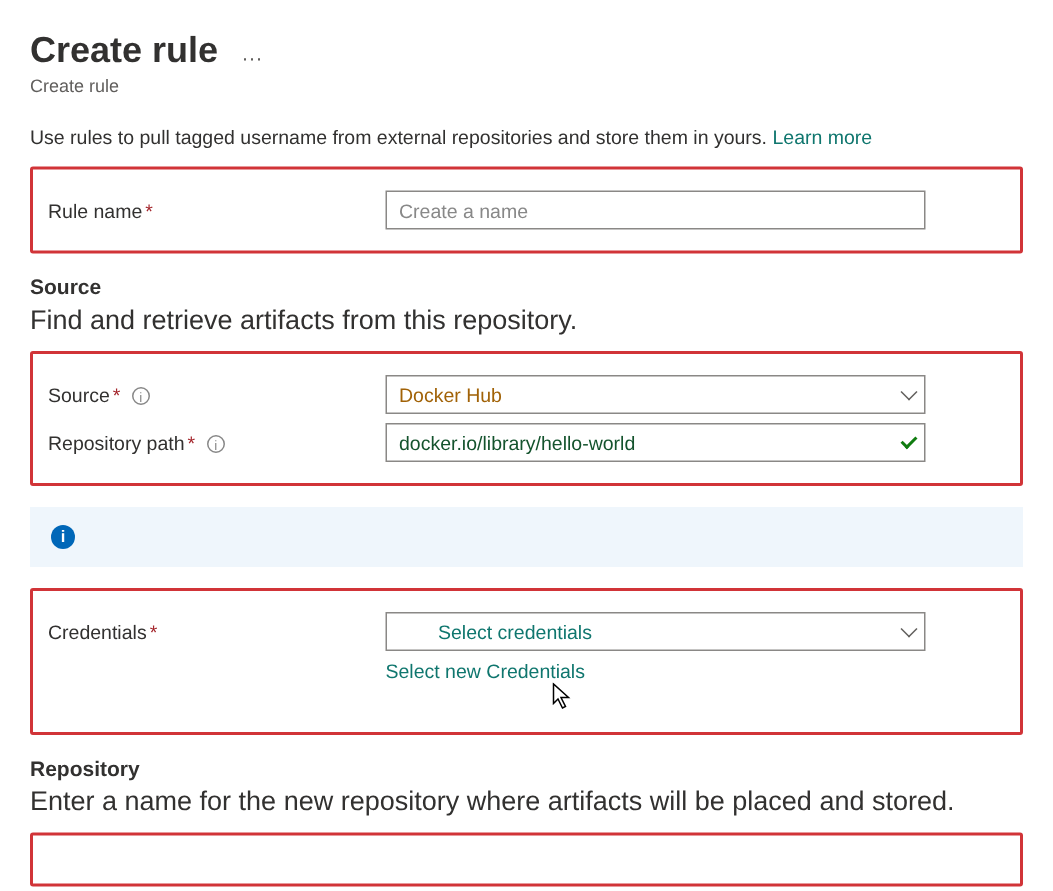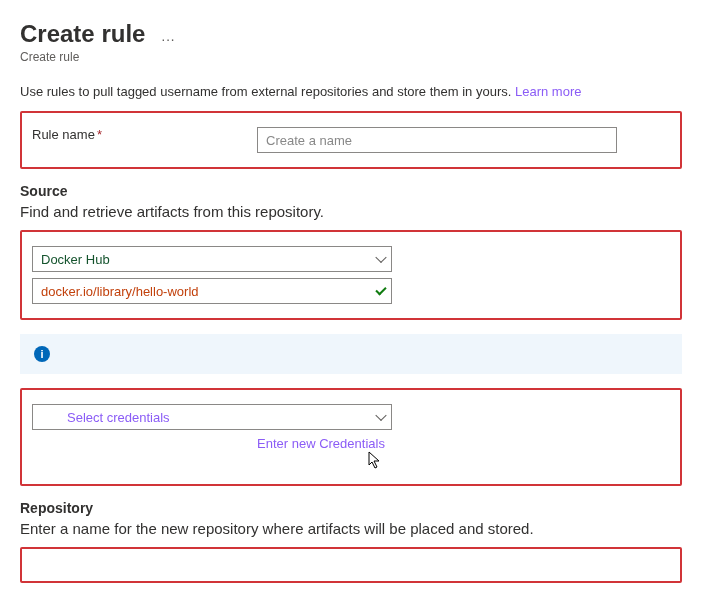--- a/index.html
+++ b/index.html
@@ -29,32 +29,33 @@
   .subtitle {
     font-size: 12px;
     color: #605e5c;
     margin-bottom: 20px;
   }
   .intro {
     font-size: 13px;
     margin-bottom: 12px;
   }
   a, .link {
-    color: #8b5cf6;
+    color: #0f766e;
     text-decoration: none;
     cursor: pointer;
   }
   .hl {
     border: 2px solid #d13438;
     border-radius: 2px;
     padding: 8px 10px;
     margin-bottom: 14px;
   }
   .row {
     display: flex;
+    align-items: center;
     margin: 6px 0;
   }
   .label {
     width: 225px;
     flex-shrink: 0;
     font-size: 13px;
   }
   .req { color: #a4262c; margin-left: 2px; }
   .info-icon {
     display: inline-block;
@@ -71,39 +72,39 @@
   .field {
     flex: 1;
   }
   input[type=text] {
     width: 100%;
     max-width: 360px;
     height: 26px;
     border: 1px solid #8a8886;
     padding: 0 8px;
     font-size: 13px;
-    color: #c2410c;
+    color: #14532d;
     background: #fff;
   }
   input[type=text]::placeholder { color: #888; }
   .select {
     width: 100%;
     max-width: 360px;
     height: 26px;
     border: 1px solid #8a8886;
     padding: 0 22px 0 8px;
     font-size: 13px;
-    color: #14532d;
+    color: #a16207;
     background: #fff;
     position: relative;
     display: flex;
     align-items: center;
     cursor: pointer;
   }
-  .select.placeholder { color: #8b5cf6; padding-left: 34px; }
+  .select.placeholder { color: #0f766e; padding-left: 34px; }
   .chev {
     position: absolute;
     right: 6px; top: 50%;
     width: 8px; height: 8px;
     border-right: 1px solid #605e5c;
     border-bottom: 1px solid #605e5c;
     transform: translateY(-70%) rotate(45deg);
   }
   .input-valid {
     border: 1px solid #6b3fa0;
@@ -131,21 +132,21 @@
     border-left: 2px solid #fff;
     border-bottom: 2px solid #fff;
     transform: rotate(-45deg) translate(1px,-1px);
   }
   .section-title {
     font-weight: 600;
     font-size: 14px;
     margin: 10px 0 4px 0;
   }
   .section-sub {
-    font-size: 15px;
+    font-size: 18px;
     margin-bottom: 10px;
   }
   .info-banner {
     background: #eff6fc;
     padding: 12px 14px;
     margin: 14px 0;
     font-size: 12.5px;
     color: #323130;
     display: flex;
     gap: 10px;
@@ -198,52 +199,63 @@
       <input type="text" placeholder="Create a name" style="">
     </div>
   </div>
 </div>
 
 <div class="section-title">Source</div>
 <div class="section-sub">Find and retrieve artifacts from this repository.</div>
 
 <div class="hl">
   <div class="row">
+    <div class="label">
+      <span>Source</span><span class="req">*</span>
+      <span class="info-icon">i</span>
+    </div>
     <div class="field">
       <div class="select">
         <span>Docker Hub</span>
         <span class="chev"></span>
       </div>
     </div>
   </div>
   <div class="row">
+    <div class="label">
+      <span>Repository path</span><span class="req">*</span>
+      <span class="info-icon">i</span>
+    </div>
     <div class="field">
       <div class="field-wrap">
         <input type="text" class="input-valid" style="padding-right: 34px;" value="docker.io/library/hello-world">
         <span class="check-right"></span>
       </div>
     </div>
   </div>
 </div>
 
 <div class="info-banner">
   <div class="bicon">i</div>
 </div>
 
 <div class="hl">
   <div class="row">
+    <div class="label">
+      <span>Credentials</span><span class="req">*</span>
+    </div>
     <div class="field">
       <div class="select placeholder">
         <span>Select credentials</span>
         <span class="chev"></span>
       </div>
     </div>
   </div>
   <div class="sublink">
-    <a class="link">Enter new Credentials</a>
+    <a class="link">Select new Credentials</a>
   </div>
   <div class="sublink cursor">
     <svg viewBox="0 0 16 20">
         <path d="M2 1 L2 14 L5 11 L8 17 L10 16 L7 10 L12 10 Z" fill="#fff" stroke="#000" stroke-width="1"></path>
       </svg>
   </div>
 </div>
 
 <div class="section-title">Repository</div>
 <div class="section-sub">Enter a name for the new repository where artifacts will be placed and stored.</div>

